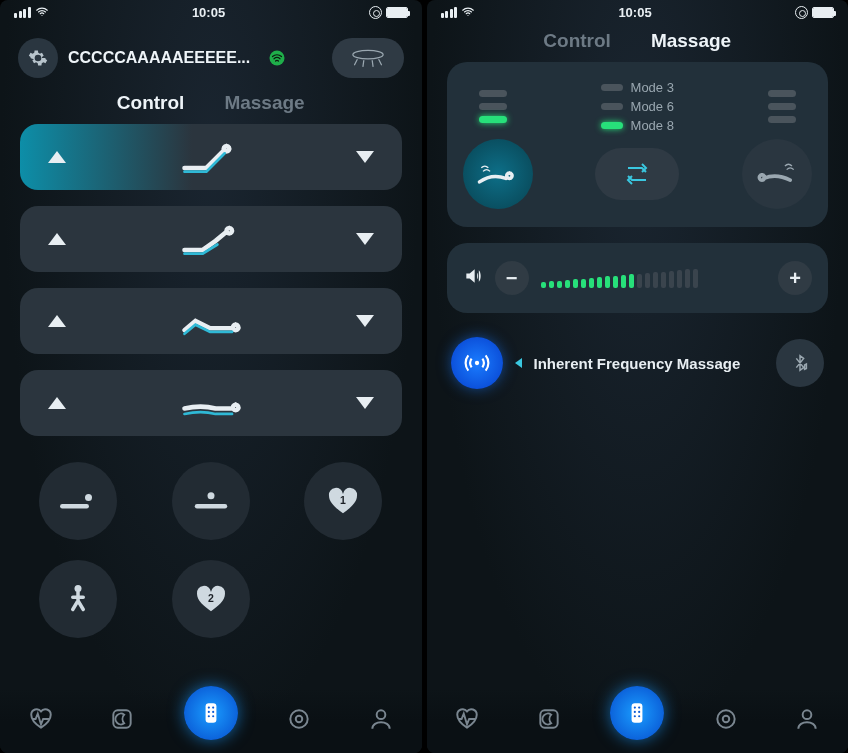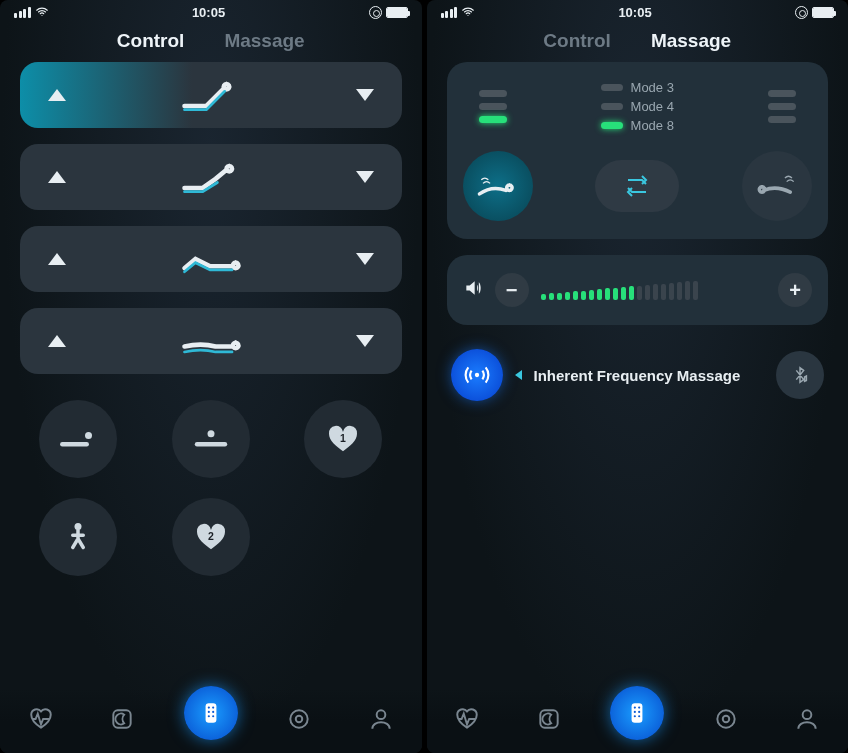--- a/index.html
+++ b/index.html
@@ -97,21 +97,21 @@
     width:78px;height:78px;border-radius:50%;
     background:#222b33;display:flex;align-items:center;justify-content:center;cursor:pointer;
     justify-self:center;
   }
   .preset svg{width:42px;height:42px;fill:#cfd9e0;}
 
   
   .panel {
     background:#22303a;border-radius:20px;padding:18px 16px;margin-bottom:16px;
   }
-  .mode-row{display:flex;justify-content:space-between;align-items:center;gap:8px;margin-bottom:18px;}
+  .mode-row{display:flex;justify-content:space-between;align-items:center;gap:8px;margin-bottom:6px;}
   .mode-col{display:flex;flex-direction:column;align-items:center;gap:6px;width:60px;}
   .mode-pill{width:28px;height:7px;border-radius:4px;background:#4a545c;}
   .mode-pill.on{background:#27e07a;box-shadow:0 0 6px #27e07a;}
   .mode-labels{display:flex;flex-direction:column;gap:4px;align-items:flex-start;}
   .mode-labels div{display:flex;align-items:center;gap:8px;color:#9aa7b0;font-size:13px;}
   .mode-btn-row{display:flex;justify-content:space-between;align-items:center;gap:10px;}
   .mode-btn{
     width:70px;height:70px;border-radius:50%;background:#2a3640;display:flex;align-items:center;justify-content:center;cursor:pointer;
   }
   .mode-btn.active{background:radial-gradient(circle,#0d6f88 0%,#094b5c 80%);}
@@ -175,20 +175,40 @@
     </div>
     <div>10:05</div>
     <div class="status-right">
       <div class="rot-ic"></div>
       <div class="batt">
           <div></div>
         </div>
     </div>
   </div>
 
+  <div class="hdr">
+    <div class="gear-btn">
+      <svg viewBox="0 0 24 24">
+          <path d="M12 8a4 4 0 100 8 4 4 0 000-8zm9 4a7 7 0 01-.1 1.2l2.1 1.6-2 3.4-2.5-1a7 7 0 01-2 1.2l-.4 2.6h-4l-.4-2.6a7 7 0 01-2-1.2l-2.5 1-2-3.4 2.1-1.6A7 7 0 013 12c0-.4 0-.8.1-1.2L1 9.2l2-3.4 2.5 1a7 7 0 012-1.2L7.9 3h4l.4 2.6a7 7 0 012 1.2l2.5-1 2 3.4-2.1 1.6c.1.4.1.8.1 1.2z"></path>
+        </svg>
+    </div>
+    <span class="dev-name">CCCCCAAAAAEEEEE...</span>
+    <span class="conn-chip">
+      <svg viewBox="0 0 24 24">
+          <circle cx="12" cy="12" r="10" fill="#1fae4a"></circle>
+          <path d="M6 10c3.5-3 8.5-3 12 0M8 13c2.3-2 5.7-2 8 0M10 16c1.2-1 2.8-1 4 0" stroke="#0b1a0f" stroke-width="1.6" fill="none" stroke-linecap="round"></path>
+        </svg>
+    </span>
+    <div class="light-btn">
+      <svg viewBox="0 0 50 24">
+          <ellipse cx="25" cy="8" rx="18" ry="5"></ellipse>
+          <path d="M12 14l-3 6M20 15l-1 7M30 15l1 7M38 14l3 6" stroke-linecap="round"></path>
+        </svg>
+    </div>
+  </div>
 
   <div class="tabs">
     <div class="tab active">Control</div>
     <div class="tab">Massage</div>
   </div>
 
   <div class="content">
     <div class="ctrl-card active">
       <div class="arrow-up"></div>
       <div class="pose">
@@ -340,21 +360,21 @@
           <div class="mode-pill"></div>
           <div class="mode-pill on"></div>
         </div>
         <div class="mode-labels">
           <div>
               <span class="mode-pill" style="width:22px"></span>
               <span>Mode 3</span>
             </div>
           <div>
               <span class="mode-pill" style="width:22px"></span>
-              <span>Mode 4</span>
+              <span>Mode 6</span>
             </div>
           <div>
               <span class="mode-pill on" style="width:22px"></span>
               <span>Mode 8</span>
             </div>
         </div>
         <div class="mode-col">
           <div class="mode-pill"></div>
           <div class="mode-pill"></div>
           <div class="mode-pill"></div>

